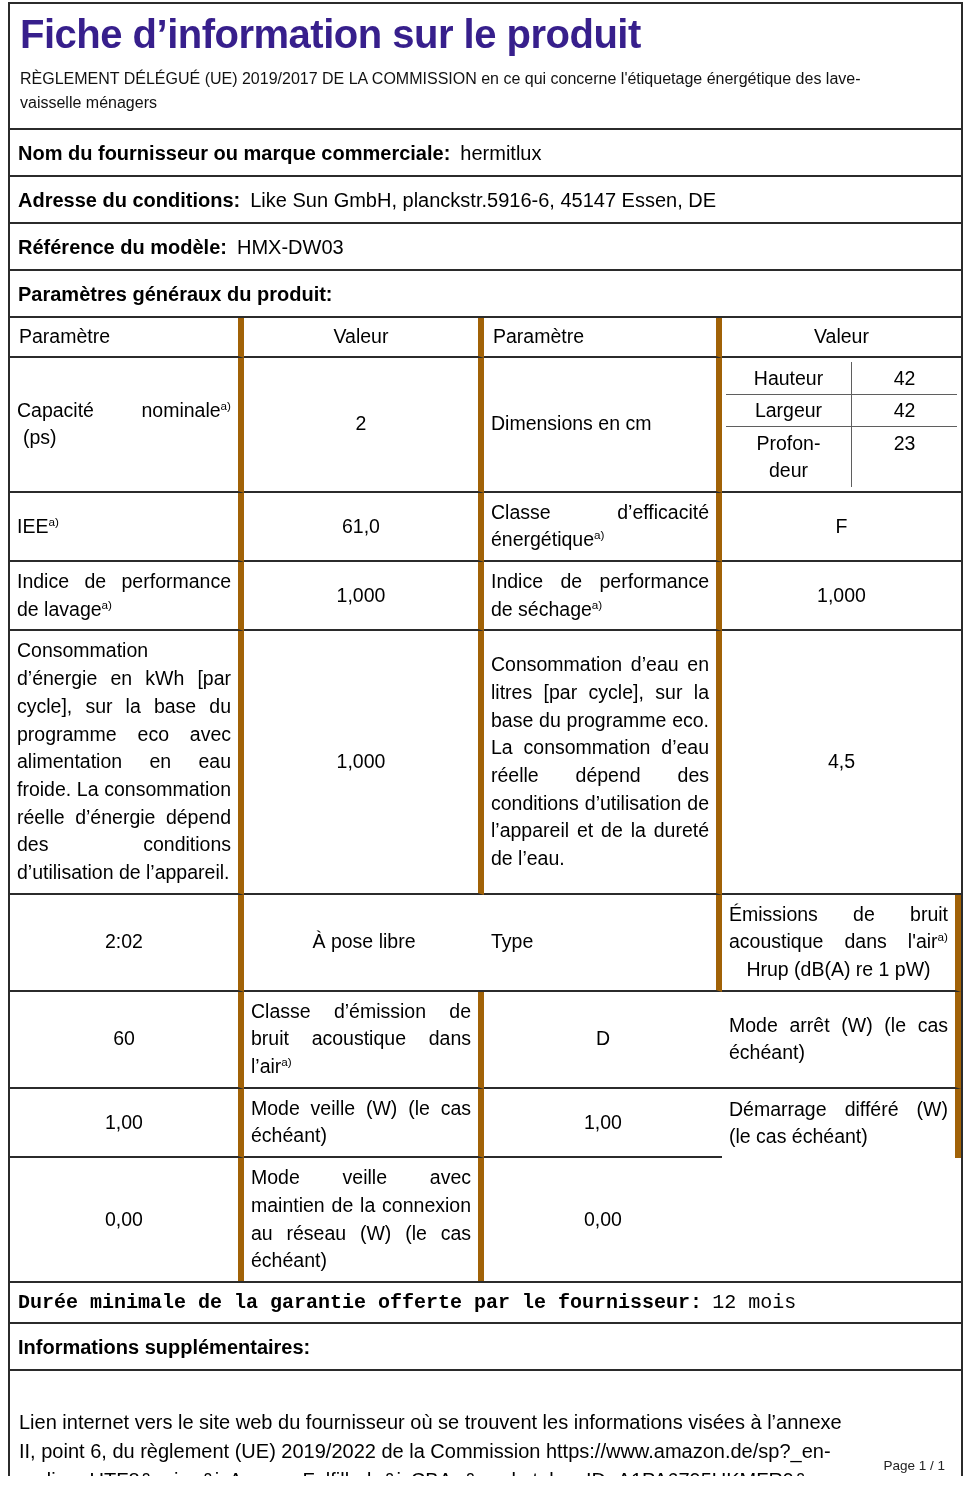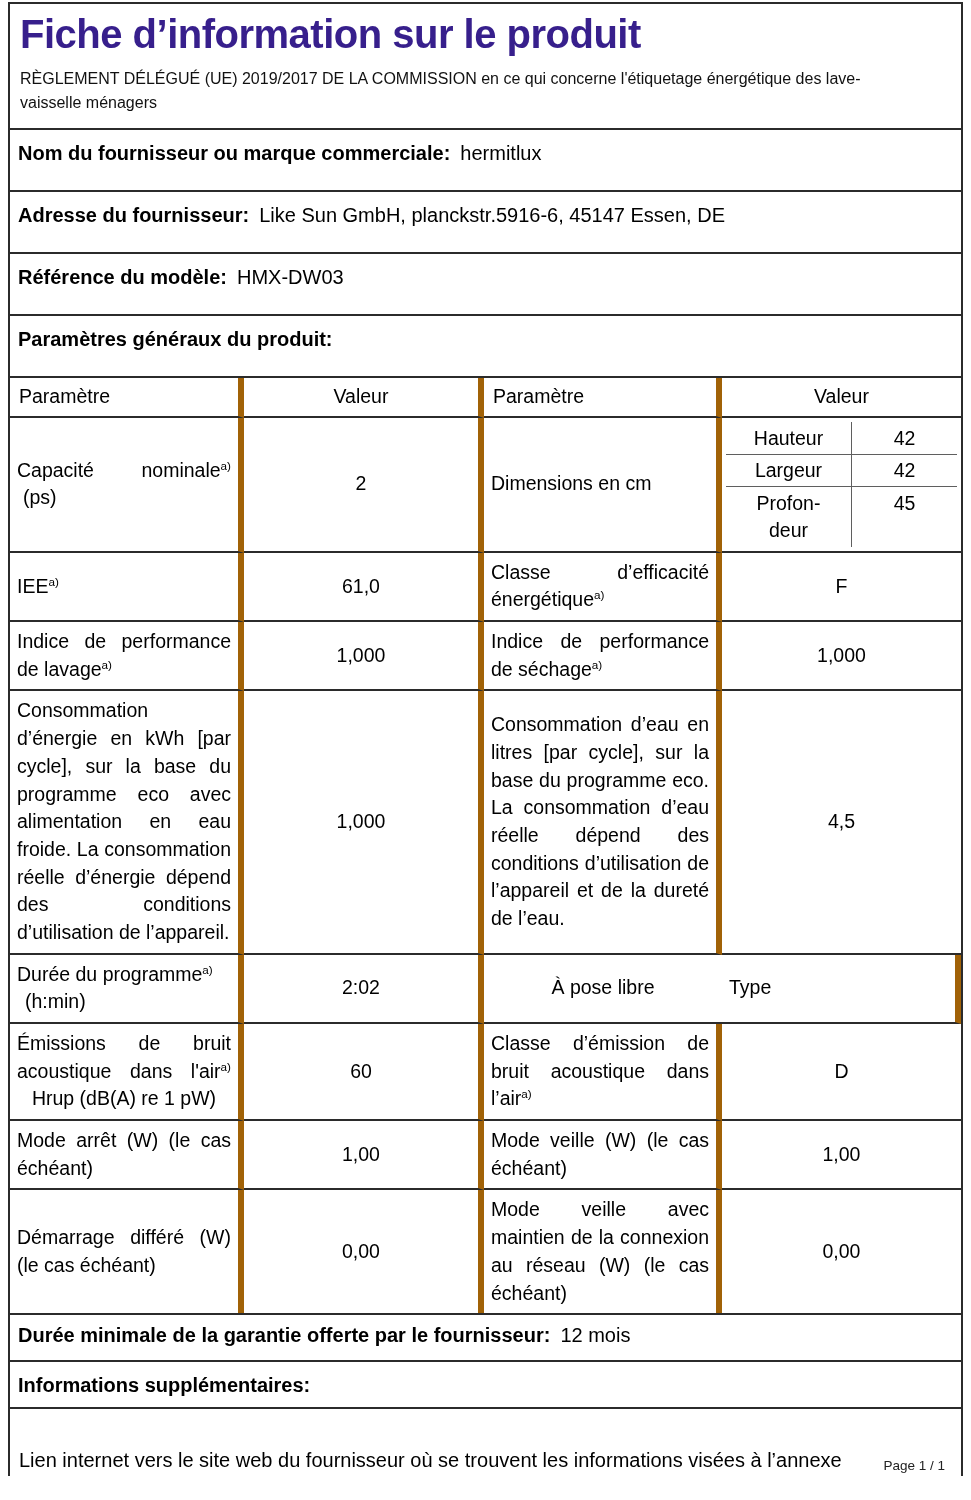--- a/index.html
+++ b/index.html
@@ -30,21 +30,21 @@
     line-height: 1.2;
   }
   .doc-subtitle {
     font-size: 16px;
     line-height: 1.5;
     color: #111;
     white-space: pre-line;
   }
 
   
-  .srow { padding: 10px 8px 24px 8px; min-height: 44px; font-size: 20px; line-height: 1.3; }
+  .srow { padding: 10px 8px 9px 8px; min-height: 44px; font-size: 20px; line-height: 1.3; }
   .srow .lbl { font-weight: bold; }
   .srow .val { margin-left: 10px; }
 
   
   .ptable { display: grid; grid-template-columns: 234px 240px 238px 239px; }
   .cell {
     border-right: 6px solid #a16207;
     border-bottom: 2px solid #2b2b2b;
     font-size: 19.5px;
     line-height: 1.42;
@@ -80,21 +80,21 @@
     grid-template-rows: 33px 32px minmax(60px, auto);
     height: 100%;
   }
   .dcell { display: flex; align-items: center; justify-content: center; font-size: 19.5px; line-height: 1.35; }
   .dR { border-right: 1.5px solid #5f5f5f; }
   .dB { border-bottom: 1.5px solid #5f5f5f; }
   .depth-label { white-space: pre-line; text-align: center; }
   .top-val { align-items: flex-start; padding-top: 3px; }
 
   
-  .warranty-row { padding: 7px 8px 12px 8px; min-height: 36px; }
+  .warranty-row { padding: 7px 8px 6px 8px; min-height: 36px; font-family: Liberation Mono, monospace; }
   .addinfo-row  { padding: 10px 8px 9px 8px; min-height: 42px; }
   .link-row     { padding: 8px 9px 10px 9px; font-size: 20px; line-height: 1.45; white-space: pre-line; min-height: 126px; }
   .page-indicator {
     position: absolute;
     right: 26px;
     bottom: 3px;
     font-size: 13.5px;
     color: #222;
   }
 </style>
@@ -107,21 +107,21 @@
     <h1 class="doc-title">Fiche d’information sur le produit</h1>
     <p class="doc-subtitle">RÈGLEMENT DÉLÉGUÉ (UE) 2019/2017 DE LA COMMISSION en ce qui concerne l'étiquetage énergétique des lave-
 vaisselle ménagers</p>
   </div>
 
   <div class="bx srow">
     <span class="lbl">Nom du fournisseur ou marque commerciale:</span><span class="val">hermitlux</span>
   </div>
 
   <div class="bx srow">
-    <span class="lbl">Adresse du fournisseur:</span><span class="val">Like Sun GmbH, planckstr.5916-6, 45147 Essen, DE</span>
+    <span class="lbl">Adresse du conditions:</span><span class="val">Like Sun GmbH, planckstr.5916-6, 45147 Essen, DE</span>
   </div>
 
   <div class="bx srow">
     <span class="lbl">Référence du modèle:</span><span class="val">HMX-DW03</span>
   </div>
 
   <div class="bx srow">
     <span class="lbl">Paramètres généraux du produit:</span>
   </div>
 
@@ -141,21 +141,21 @@
       <div>Dimensions en cm</div>
     </div>
     <div class="cell noR dims-cell">
       <div class="dims">
         <div class="dcell dR dB">Hauteur</div>
         <div class="dcell dB">42</div>
         <div class="dcell dR dB">Largeur</div>
         <div class="dcell dB">42</div>
         <div class="dcell dR depth-label">Profon-
 deur</div>
-        <div class="dcell top-val">45</div>
+        <div class="dcell top-val">23</div>
       </div>
     </div>
 
     <div class="cell lc">
       <div><span>IEE</span><sup class="sp">a)</sup></div>
     </div>
     <div class="cell vc mh62">61,0</div>
     <div class="cell lc">
       <div class="j"><span>Classe d’efficacité énergétique</span><sup class="sp">a)</sup></div>
     </div>
@@ -172,24 +172,20 @@
 
     <div class="cell lc">
       <div class="j">Consommation d’énergie en kWh [par cycle], sur la base du programme eco avec alimentation en eau froide. La consommation réelle d’énergie dépend des conditions d’utilisation de l’appareil.</div>
     </div>
     <div class="cell vc">1,000</div>
     <div class="cell lc">
       <div class="j">Consommation d’eau en litres [par cycle], sur la base du programme eco. La consommation d’eau réelle dépend des conditions d’utilisation de l’appareil et de la dureté de l’eau.</div>
     </div>
     <div class="cell vc noR">4,5</div>
 
-    <div class="cell lc">
-      <div><span>Durée du programme</span><sup class="sp">a)</sup></div>
-      <div class="ind8">(h:min)</div>
-    </div>
     <div class="cell vc mh60">2:02</div>
     <div class="cell vc noR">À pose libre</div>
     <div class="cell lc">
       <div>Type</div>
     </div>
 
     <div class="cell lc">
       <div class="jl"><span>Émissions de bruit acoustique dans l'air</span><sup class="sp">a)</sup></div>
       <div class="ctr">Hrup (dB(A) re 1 pW)</div>
     </div>

